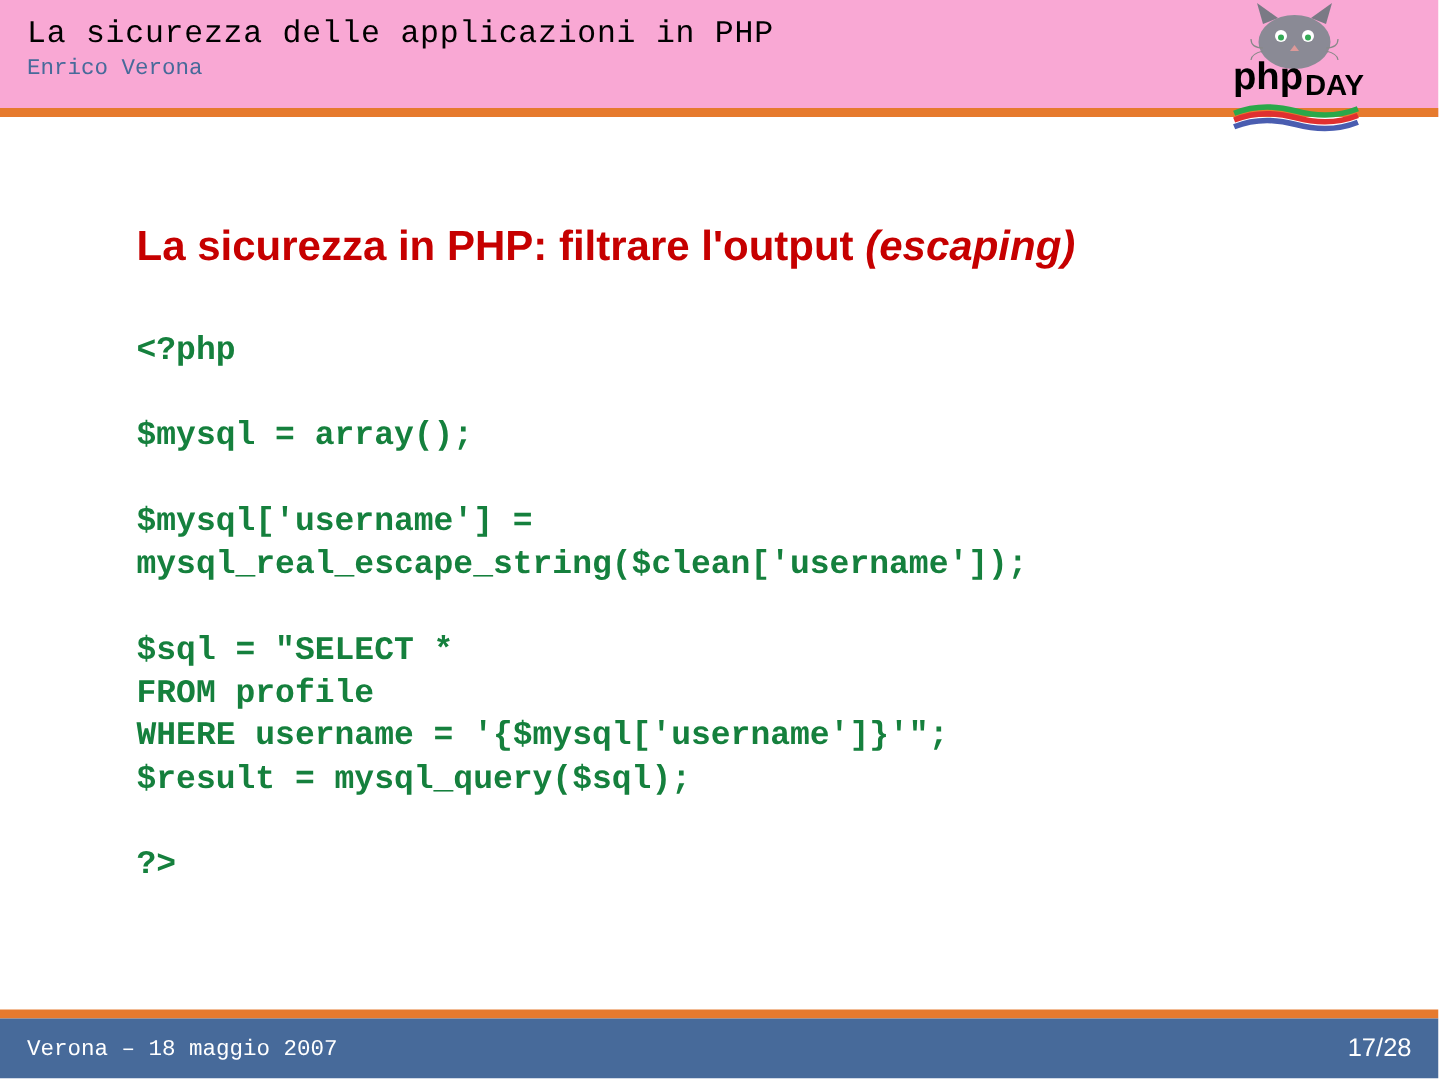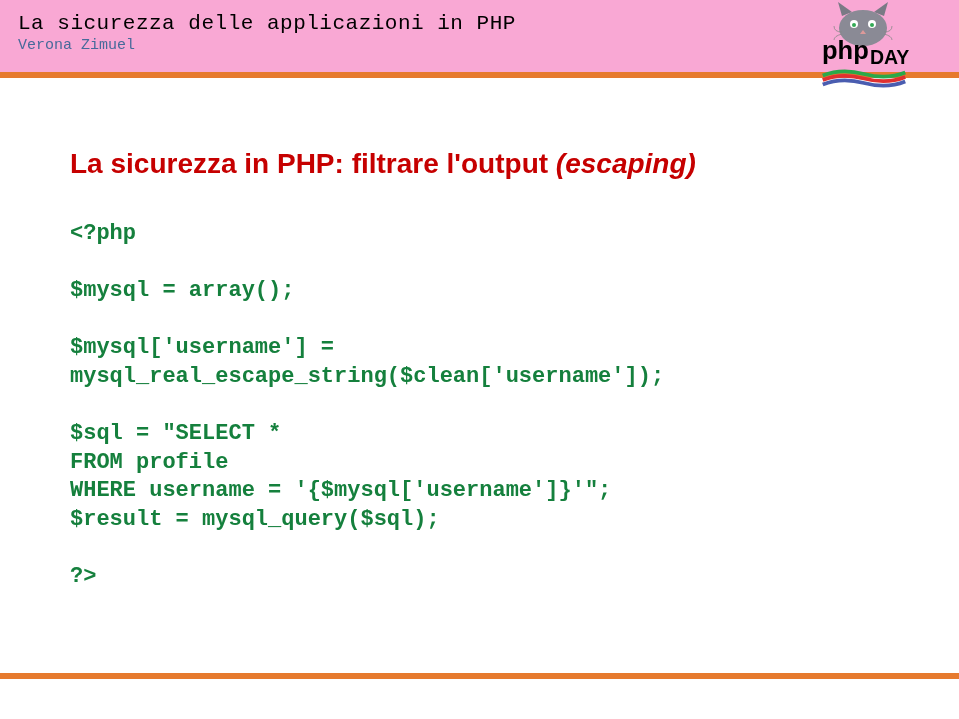--- a/index.html
+++ b/index.html
@@ -55,20 +55,21 @@
   }
   .logo-php {
     position: absolute;
     right: 15px;
     top: 32px;
     width: 120px;
     height: 60px;
   }
   .content {
     padding: 70px 70px 0 70px;
+    margin-left: 21px;
   }
   .slide-title {
     color: #C60000;
     font-size: 28px;
     font-weight: bold;
     margin-bottom: 40px;
   }
   .slide-title .esc {
     font-style: italic;
   }
@@ -110,21 +111,21 @@
     font-family: Arial, sans-serif;
     font-size: 17px;
     color: #fff;
   }
 </style>
 </head>
 <body>
 
 <div class="header">
   <div class="header-title">La sicurezza delle applicazioni in PHP</div>
-  <div class="header-author">Verona Zimuel</div>
+  <div class="header-author">Enrico Verona</div>
   <div class="header-rule"></div>
 </div>
 
 <div class="logo">
   <svg class="logo-cat" viewBox="0 0 62 50">
     <ellipse cx="31" cy="30" rx="24" ry="18" fill="#8a8a95"></ellipse>
     <path d="M10 18 L6 4 L20 14 Z" fill="#7a7a85"></path>
     <path d="M52 18 L56 4 L42 14 Z" fill="#7a7a85"></path>
     <circle cx="22" cy="26" r="4" fill="#fff"></circle>
     <circle cx="40" cy="26" r="4" fill="#fff"></circle>
@@ -160,13 +161,17 @@
 $sql = "SELECT *
 FROM profile
 WHERE username = '{$mysql['username']}'";
 $result = mysql_query($sql);
 
 ?&gt;</div>
 </div>
 
 <div class="footer">
   <div class="footer-rule"></div>
+  <div class="footer-bar">
+    <span class="footer-left">Verona – 18 maggio 2007</span>
+    <span class="footer-right">17/28</span>
+  </div>
 </div>
 
 </body></html>

